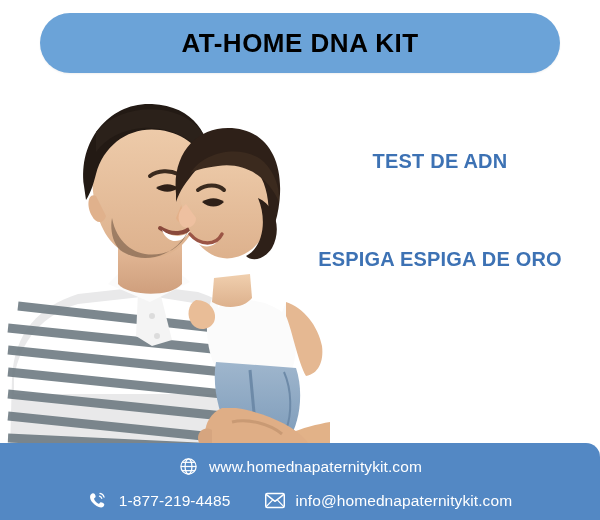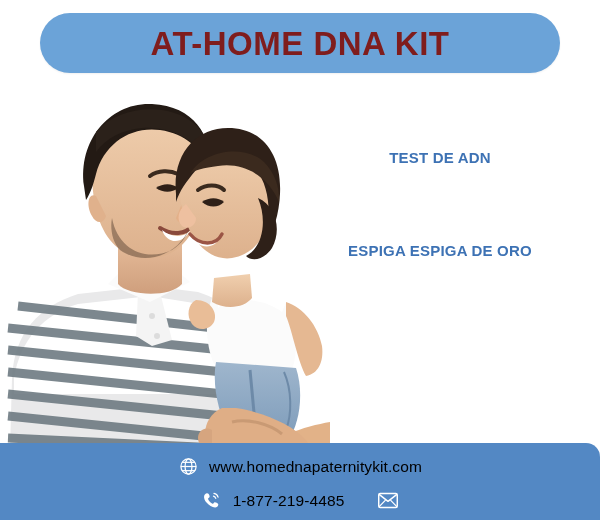--- a/index.html
+++ b/index.html
@@ -22,22 +22,22 @@
     left:40px; top:13px;
     width:520px; height:60px;
     background:#6ba3d8;
     border-radius:30px;
     display:flex;
     align-items:center;
     justify-content:center;
     box-shadow:0 1px 2px rgba(0,0,0,0.06);
   }
   .banner-text{
-    color:#7f1d1d;
-    font-size:33px;
+    color:#000000;
+    font-size:26px;
     font-weight:bold;
     letter-spacing:0.5px;
     white-space:nowrap;
     line-height:1;
   }
 
   
   .photo{
     position:absolute;
     left:0; top:78px;
@@ -49,37 +49,37 @@
 
   
   .headline{
     position:absolute;
     left:280px; top:150px;
     width:320px;
     text-align:center;
     color:#3d72b4;
   }
   .hl-line{
-    font-size:15px;
+    font-size:20px;
     font-weight:bold;
     letter-spacing:0.2px;
     line-height:1.1;
     white-space:nowrap;
   }
   .hl-gap1{height:38px;}
   .hl-gap2{height:38px;}
 
   
   .footer{
     position:absolute;
     left:0; bottom:0;
     width:600px; height:77px;
     background:#5388c4;
     border-top-right-radius:14px;
-    color:#000000;
+    color:#ffffff;
   }
   .footer-row{
     display:flex;
     align-items:center;
     justify-content:center;
     height:29px;
   }
   .row-web{margin-top:9px;}
   .row-contact{margin-top:5px; gap:34px;}
   .fitem{
@@ -247,17 +247,18 @@
       </div>
 
       <div class="fitem">
         <span class="ficon">
           <svg width="21" height="17" viewBox="0 0 22 17">
             <rect x="0.8" y="0.8" width="20.4" height="15.4" rx="1.6" fill="none" stroke="#ffffff" stroke-width="1.6"></rect>
             <path d="M1.6 2 L11 9.4 L20.4 2" fill="none" stroke="#ffffff" stroke-width="1.6" stroke-linecap="round" stroke-linejoin="round"></path>
             <path d="M1.6 15 L8 8.4 M20.4 15 L14 8.4" fill="none" stroke="#ffffff" stroke-width="1.4" stroke-linecap="round"></path>
           </svg>
         </span>
+        <span class="ftext">info@homednapaternitykit.com</span>
       </div>
     </div>
 
   </div>
 </div>
 
 </body></html>

